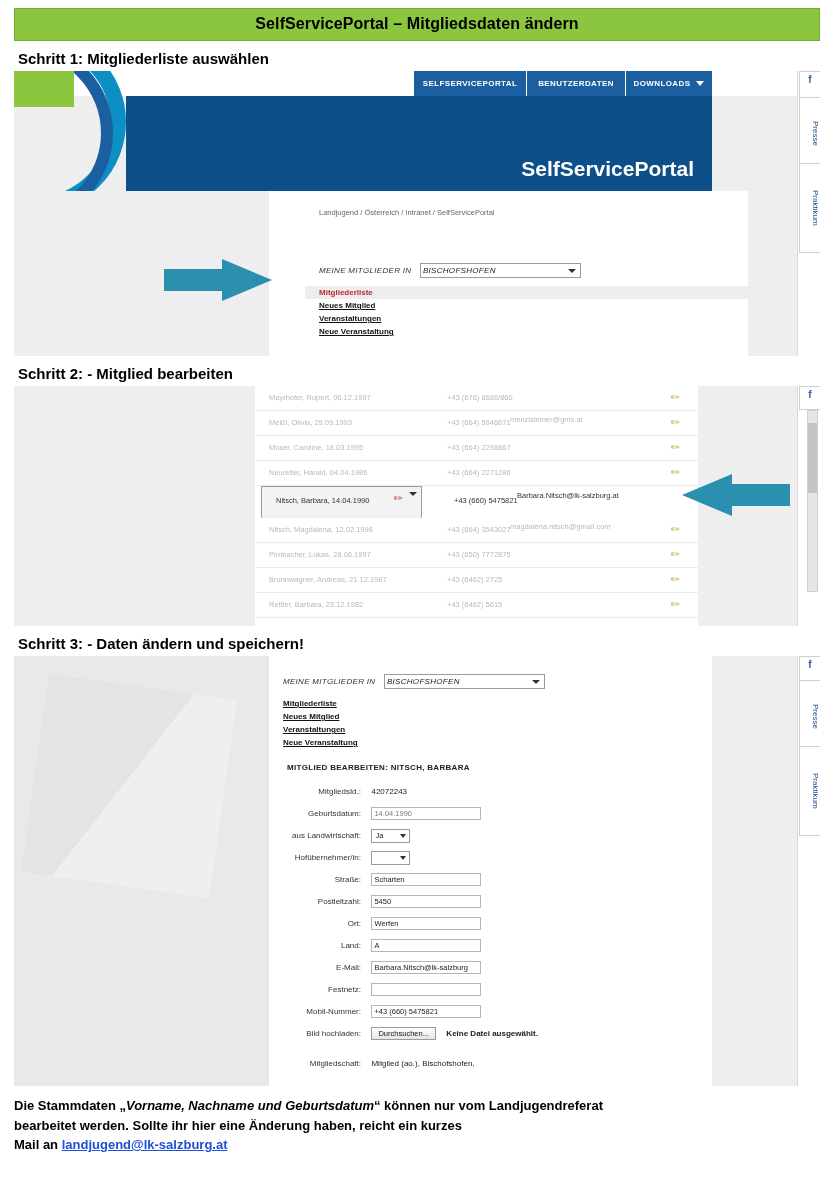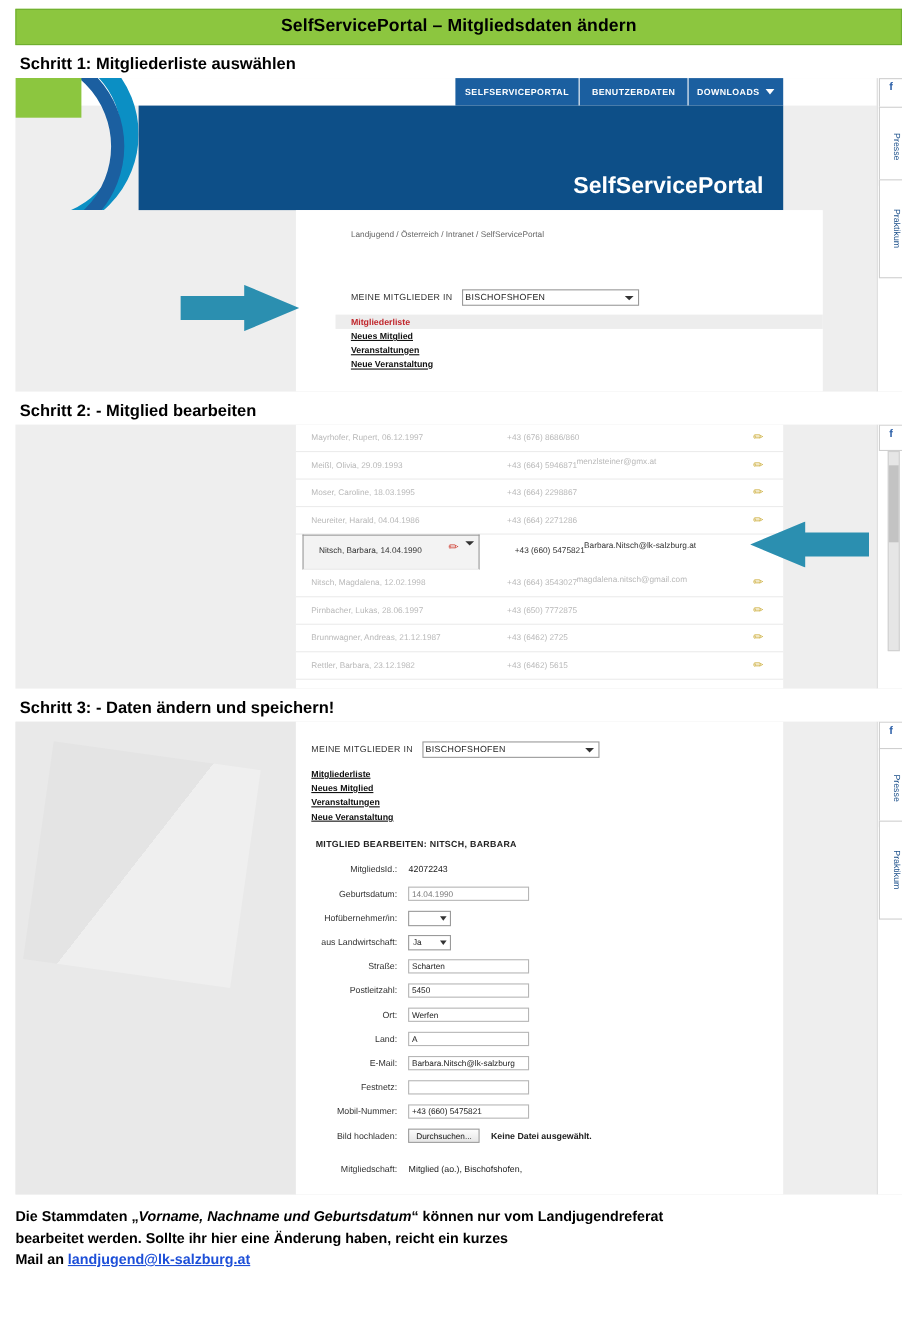--- a/index.html
+++ b/index.html
@@ -60,36 +60,36 @@
   .swoosh{position:absolute;left:0;top:0;width:112px;height:120px;overflow:hidden;}
   .swoosh .g{position:absolute;left:-10px;top:-6px;width:70px;height:42px;background:#8cc63f;}
   .swoosh .b1{position:absolute;left:-70px;top:-40px;width:150px;height:150px;border:16px solid #0b8fc4;border-radius:50%;}
   .swoosh .b2{position:absolute;left:-85px;top:-30px;width:160px;height:160px;border:12px solid #1b5fa0;border-radius:50%;}
 
   .bluehead{position:absolute;left:112px;top:25px;width:586px;height:95px;background:#0d4f88;}
   .bluehead .t{position:absolute;right:18px;bottom:10px;color:#fff;font-size:21px;font-weight:bold;}
 
   .whitepanel{position:absolute;left:255px;top:120px;width:443px;bottom:0;background:#ffffff;padding-left:36px;}
   .breadcrumb{font-size:7.5px;color:#666;padding:17px 0 0 14px;}
-  .mm-row{margin:46px 0 0 14px;font-size:8px;color:#333;letter-spacing:.3px;}
+  .mm-row{margin:46px 0 0 14px;font-size:8px;color:#333;letter-spacing:.3px;font-style:italic;}
   .sel{
     display:inline-block;width:155px;height:13px;border:1px solid #9a9a9a;background:#fff;
     font-size:8px;color:#222;padding:0 2px;line-height:13px;position:relative;vertical-align:middle;margin-left:6px;
   }
   .sel:after{content:"";position:absolute;right:4px;top:5px;border-left:4px solid transparent;border-right:4px solid transparent;border-top:4px solid #333;}
   .menu{margin:8px 0 0 0;}
   .menu .hl{background:#ededed;padding:2px 0 2px 14px;}
   .menu a{display:block;font-size:8px;color:#111;text-decoration:underline;padding:2px 0 2px 14px;font-weight:bold;}
   .menu a.active{color:#c1272d;text-decoration:none;padding:0;}
 
   .arrow{position:absolute;}
   .arrow svg{display:block;}
 
   
-  .list-panel{position:absolute;left:255px;top:0;width:443px;height:100%;background:#fff;}
+  .list-panel{position:absolute;left:241px;top:0;width:443px;height:100%;background:#fff;}
   .lrow{position:relative;height:24px;border-bottom:1px solid #ececec;font-size:7.5px;color:#555;}
   .lrow.blur{color:#b9b9b9;}
   .lrow.sel{background:#f3f3f3;color:#333;height:30px;}
   .c-name{position:absolute;left:14px;top:7px;width:140px;}
   .c-phone{position:absolute;left:148px;top:7px;width:110px;margin-left:44px;}
   .c-mail{position:absolute;left:255px;top:4px;width:140px;line-height:1.25;}
   .pen{position:absolute;right:18px;top:5px;font-size:11px;color:#c8a72b;}
   .pen.red{color:#cf3a2e;}
   .scroll{position:absolute;right:2px;top:2px;width:9px;height:180px;background:#e6e6e6;border:1px solid #d0d0d0;}
   .scroll i{position:absolute;left:0;top:12px;width:9px;height:70px;background:#c3c3c3;}
@@ -272,26 +272,26 @@
 
       <div class="f-line">
         <span class="f-label">MitgliedsId.:</span>
         <span class="f-static">42072243</span>
       </div>
       <div class="f-line">
         <span class="f-label">Geburtsdatum:</span>
         <span class="f-input" style="color:#7a7a7a;">14.04.1990</span>
       </div>
       <div class="f-line">
+        <span class="f-label">aus Landwirtschaft:</span>
+        <span class="f-sel">Ja</span>
+      </div>
+      <div class="f-line">
         <span class="f-label">Hofübernehmer/in:</span>
         <span class="f-sel"></span>
-      </div>
-      <div class="f-line">
-        <span class="f-label">aus Landwirtschaft:</span>
-        <span class="f-sel">Ja</span>
       </div>
       <div class="f-line">
         <span class="f-label">Straße:</span>
         <span class="f-input">Scharten</span>
       </div>
       <div class="f-line">
         <span class="f-label">Postleitzahl:</span>
         <span class="f-input">5450</span>
       </div>
       <div class="f-line">

